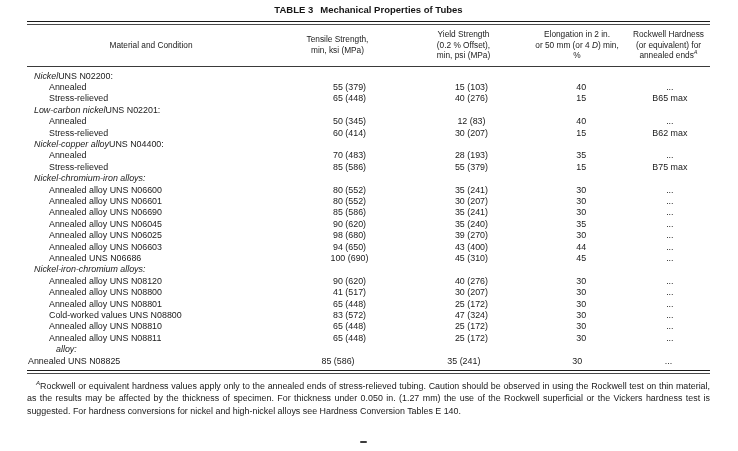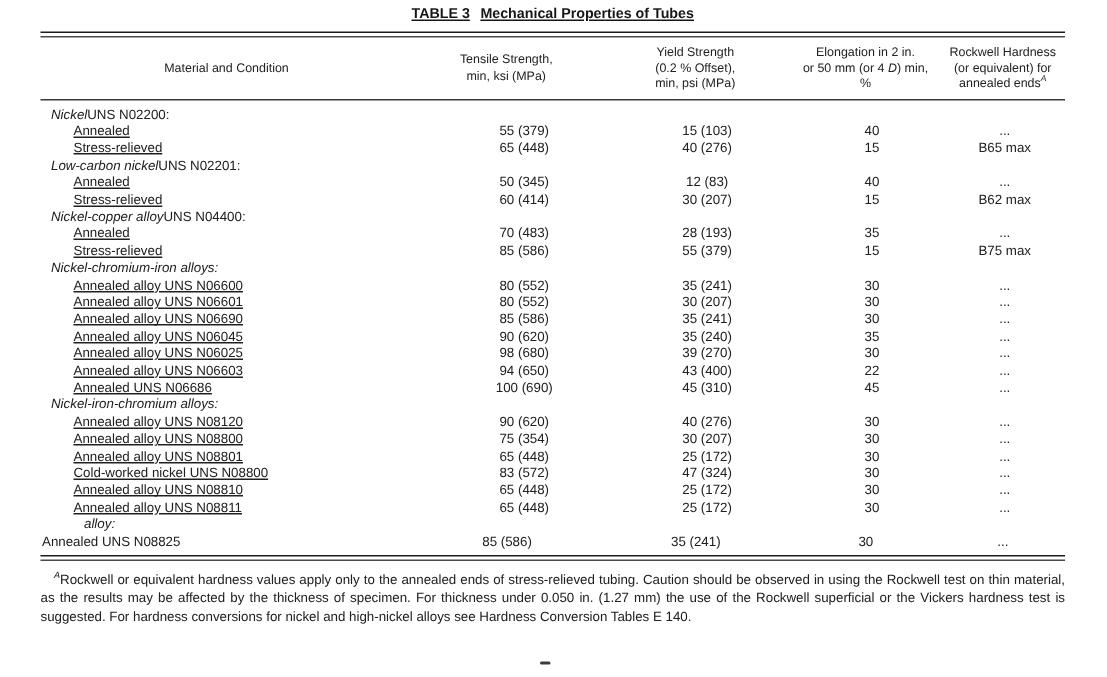--- a/index.html
+++ b/index.html
@@ -4,41 +4,41 @@
 <style>
   html,body{margin:0;padding:0;}
   body{
     width:738px;height:451px;background:#ffffff;position:relative;overflow:hidden;
     font-family:"Liberation Sans", sans-serif;color:#1e1e1e;
     -webkit-font-smoothing:antialiased;
   }
   .table-wrap{position:absolute;left:27px;top:4px;width:683px;}
   .title{
     text-align:center;font-weight:bold;font-size:9.5px;line-height:12px;
-    margin-bottom:5px;white-space:nowrap;color:#161616;text-decoration:underline;
+    margin-bottom:5px;white-space:nowrap;color:#161616;
   }
   .title .t-label{margin-right:7px;}
   .rule-double{height:2px;border-top:1.6px solid #1b1b1b;border-bottom:0.9px solid #4a4a4a;}
   .header-row{
     display:flex;align-items:center;padding:4px 0 5px 0;
     font-size:8.3px;line-height:10.5px;color:#222;
     border-bottom:1px solid #3a3a3a;
   }
   .hc{text-align:center;}
   .c1{width:248px;}
   .c2{width:125px;}
   .c3{width:127px;}
   .c4{width:100px;}
   .c5{width:83px;}
   .tbody{padding-top:4px;padding-bottom:3px;font-size:8.9px;line-height:11.4px;color:#202020;}
   .trow{display:flex;}
   .trow .cell{white-space:nowrap;overflow:visible;}
   .trow .c2,.trow .c3,.trow .c4,.trow .c5{text-align:center;}
   .mat.ind-group{padding-left:7px;}
-  .mat.ind-item{padding-left:22px;text-decoration:underline;}
+  .mat.ind-item{padding-left:22px;}
   .mat.ind-cont{padding-left:29px;}
   .mat.ind-flush{padding-left:1px;}
   i{font-style:italic;}
   sup{font-size:68%;font-style:italic;vertical-align:super;line-height:0;}
   .footnote{
     margin-top:6px;font-size:8.9px;line-height:12.4px;color:#202020;
     text-align:justify;text-indent:9px;
   }
   .page-mark{
     position:absolute;left:360px;top:441px;width:7px;height:2px;
@@ -167,21 +167,21 @@
         <div class="cell c1 mat ind-item">Annealed alloy UNS N06025</div>
         <div class="cell c2">98 (680)</div>
         <div class="cell c3">39 (270)</div>
         <div class="cell c4">30</div>
         <div class="cell c5">...</div>
       </div>
       <div class="trow">
         <div class="cell c1 mat ind-item">Annealed alloy UNS N06603</div>
         <div class="cell c2">94 (650)</div>
         <div class="cell c3">43 (400)</div>
-        <div class="cell c4">22</div>
+        <div class="cell c4">44</div>
         <div class="cell c5">...</div>
       </div>
       <div class="trow">
         <div class="cell c1 mat ind-item">Annealed UNS N06686</div>
         <div class="cell c2">100 (690)</div>
         <div class="cell c3">45 (310)</div>
         <div class="cell c4">45</div>
         <div class="cell c5">...</div>
       </div>
       <div class="trow">
@@ -193,34 +193,34 @@
       </div>
       <div class="trow">
         <div class="cell c1 mat ind-item">Annealed alloy UNS N08120</div>
         <div class="cell c2">90 (620)</div>
         <div class="cell c3">40 (276)</div>
         <div class="cell c4">30</div>
         <div class="cell c5">...</div>
       </div>
       <div class="trow">
         <div class="cell c1 mat ind-item">Annealed alloy UNS N08800</div>
-        <div class="cell c2">75 (354)</div>
+        <div class="cell c2">41 (517)</div>
         <div class="cell c3">30 (207)</div>
         <div class="cell c4">30</div>
         <div class="cell c5">...</div>
       </div>
       <div class="trow">
         <div class="cell c1 mat ind-item">Annealed alloy UNS N08801</div>
         <div class="cell c2">65 (448)</div>
         <div class="cell c3">25 (172)</div>
         <div class="cell c4">30</div>
         <div class="cell c5">...</div>
       </div>
       <div class="trow">
-        <div class="cell c1 mat ind-item">Cold-worked nickel UNS N08800</div>
+        <div class="cell c1 mat ind-item">Cold-worked values UNS N08800</div>
         <div class="cell c2">83 (572)</div>
         <div class="cell c3">47 (324)</div>
         <div class="cell c4">30</div>
         <div class="cell c5">...</div>
       </div>
       <div class="trow">
         <div class="cell c1 mat ind-item">Annealed alloy UNS N08810</div>
         <div class="cell c2">65 (448)</div>
         <div class="cell c3">25 (172)</div>
         <div class="cell c4">30</div>

